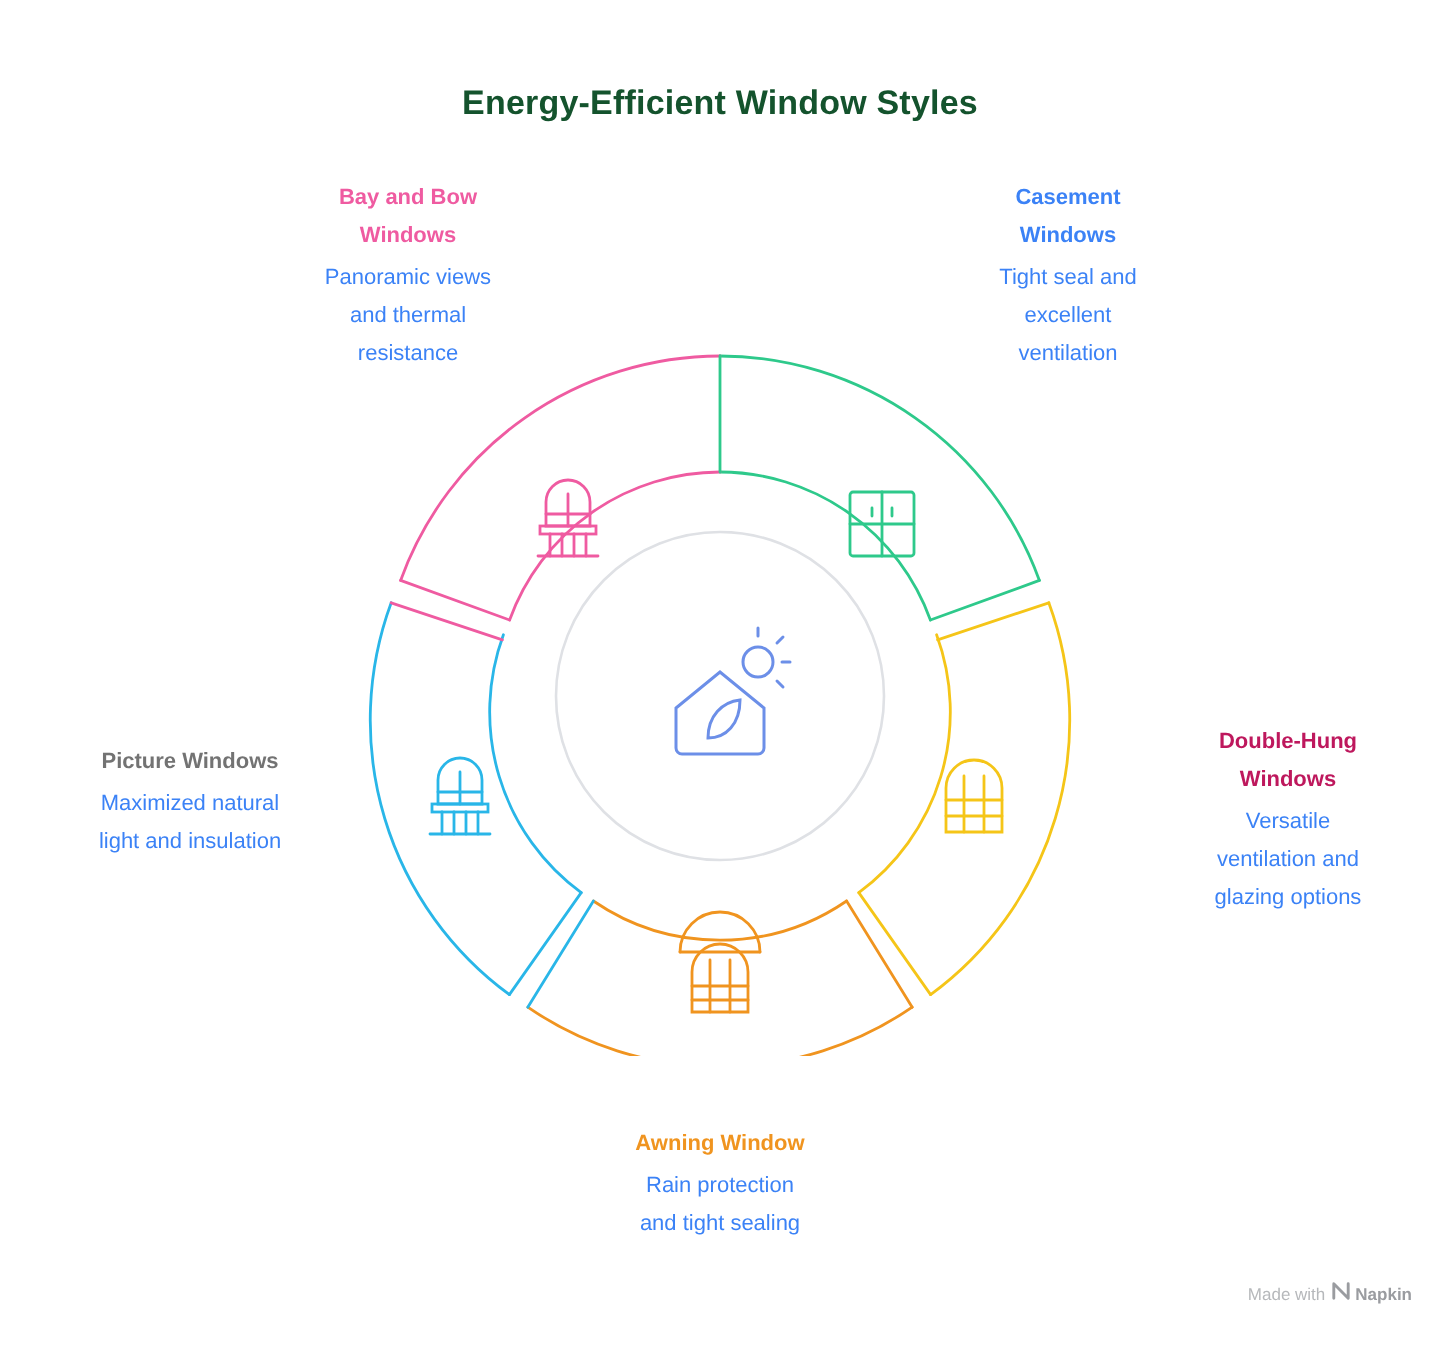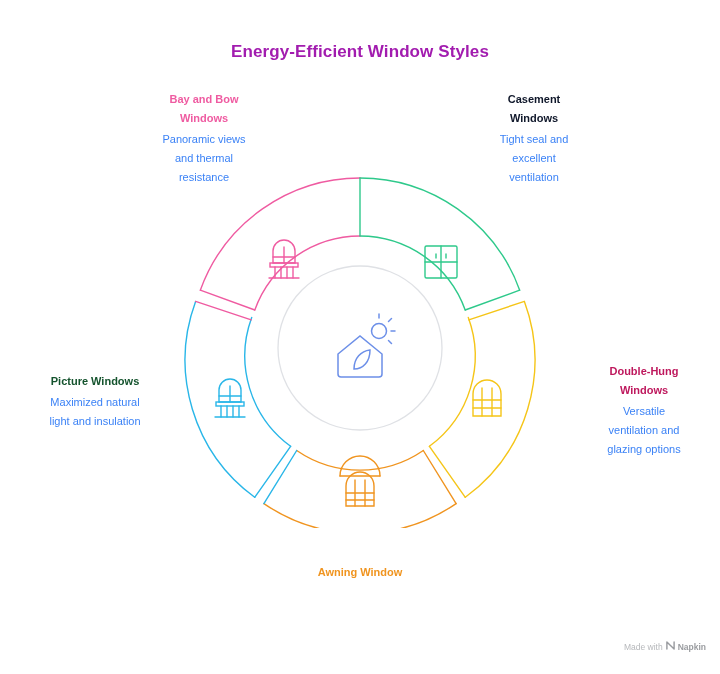--- a/index.html
+++ b/index.html
@@ -22,21 +22,21 @@
     height: 674px;
   }
   #title {
     position: absolute;
     left: 0;
     top: 42px;
     width: 720px;
     text-align: center;
     font-size: 17px;
     font-weight: bold;
-    color: #a21caf;
+    color: #14532d;
     letter-spacing: 0.1px;
   }
   svg#wheel {
     position: absolute;
     left: 180px;
     top: 168px;
     width: 360px;
     height: 360px;
   }
   .lbl {
@@ -182,21 +182,21 @@
       <span>Windows</span>
     </span>
     <span class="bd">
       <span>Panoramic views</span><br>
       <span>and thermal</span><br>
       <span>resistance</span>
     </span>
   </div>
 
   <div class="lbl" id="lbl-case">
-    <span class="hd" style="color:#0f172a">
+    <span class="hd" style="color:#3b82f6">
       <span>Casement</span><br>
       <span>Windows</span>
     </span>
     <span class="bd">
       <span>Tight seal and</span><br>
       <span>excellent</span><br>
       <span>ventilation</span>
     </span>
   </div>
 
@@ -209,24 +209,28 @@
       <span>Versatile</span><br>
       <span>ventilation and</span><br>
       <span>glazing options</span>
     </span>
   </div>
 
   <div class="lbl" id="lbl-awn">
     <span class="hd" style="color:#f0941f">
       <span>Awning Window</span>
     </span>
+    <span class="bd">
+      <span>Rain protection</span><br>
+      <span>and tight sealing</span>
+    </span>
   </div>
 
   <div class="lbl" id="lbl-pic">
-    <span class="hd" style="color:#14532d">
+    <span class="hd" style="color:#737373">
       <span>Picture Windows</span>
     </span>
     <span class="bd">
       <span>Maximized natural</span><br>
       <span>light and insulation</span>
     </span>
   </div>
 
   <div id="watermark">
     <span>Made with</span>

